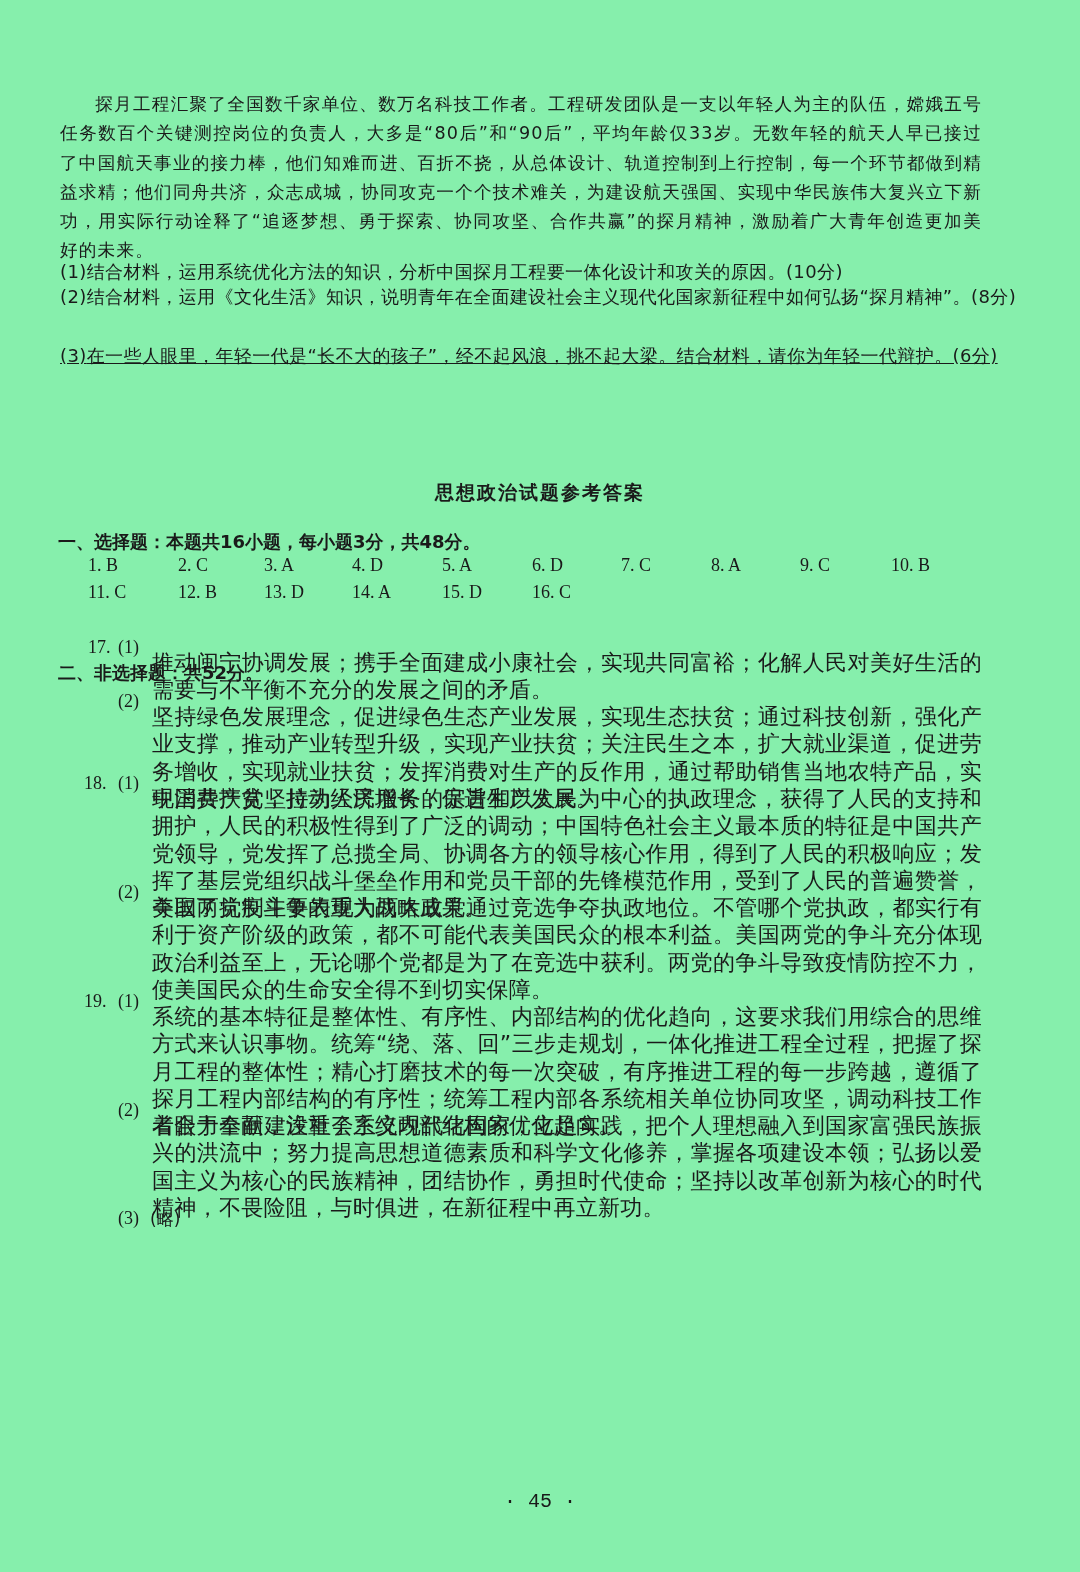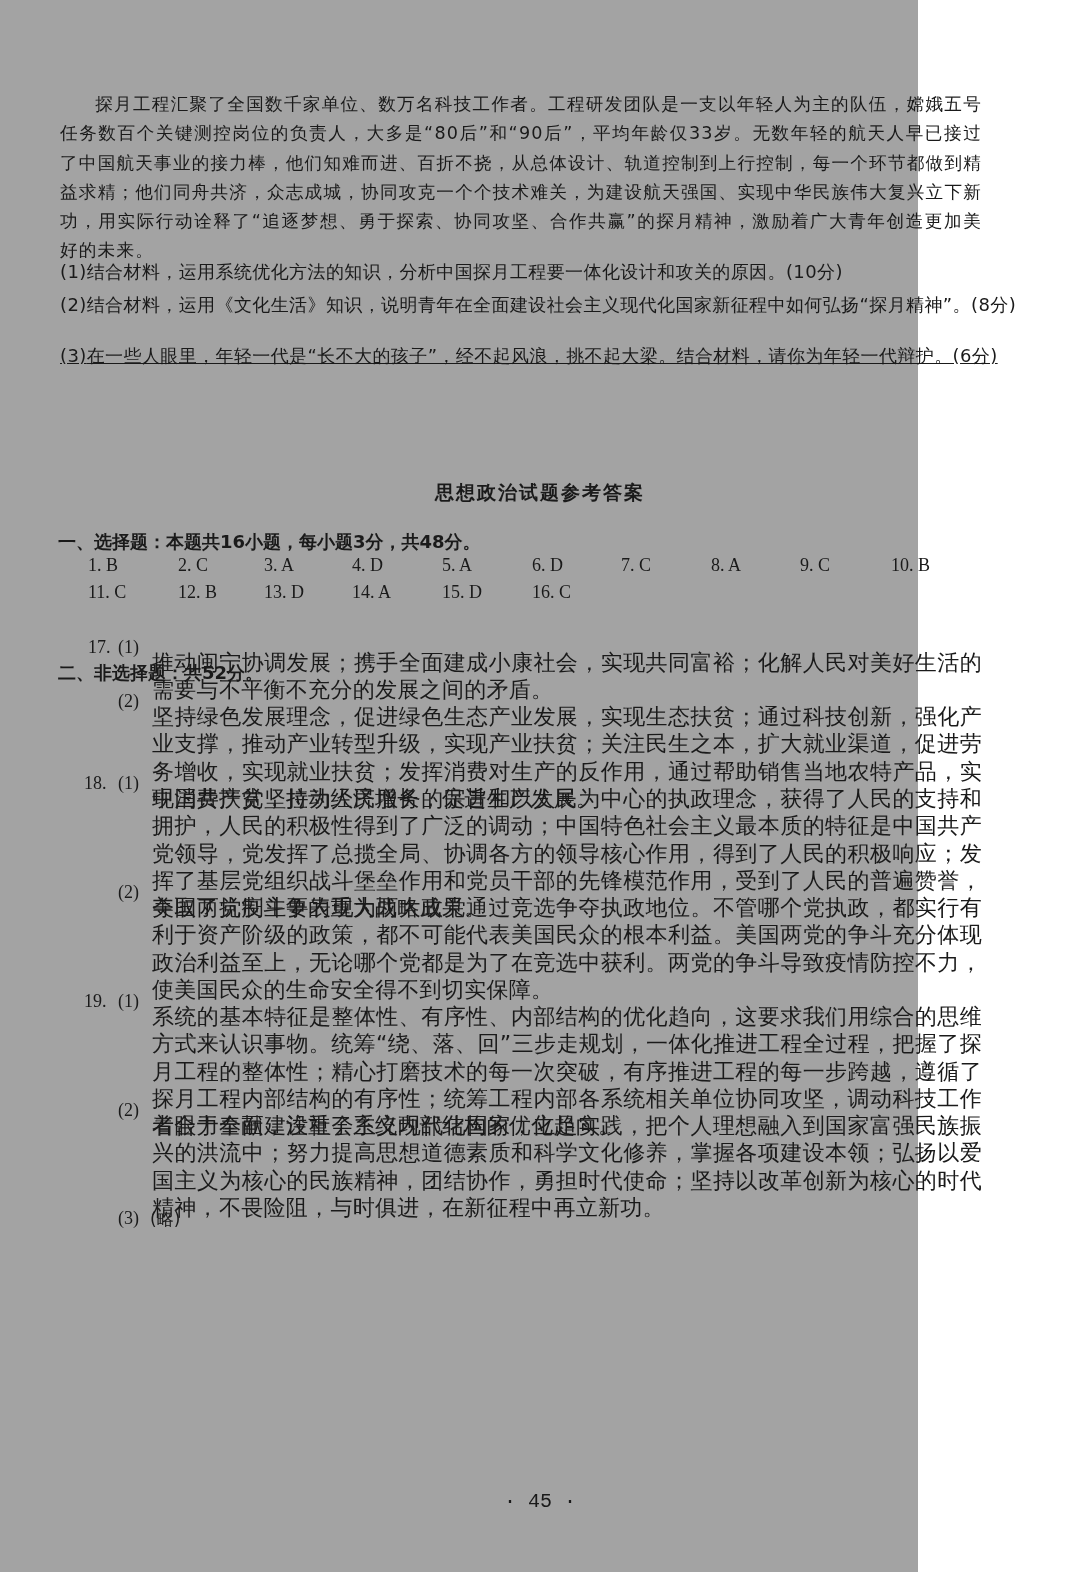--- a/index.html
+++ b/index.html
@@ -1,21 +1,21 @@
 <!DOCTYPE html>
 <html><head>
 <meta charset="utf-8">
 <style>
   html, body { margin: 0; padding: 0; background: #ffffff; }
   body {
     width: 1080px; height: 1572px; position: relative; overflow: hidden;
     font-family: "DejaVu Serif", "Liberation Serif", serif;
     color: #1a1a1a;
   }
-  .page { position: absolute; left: 0; top: 0; width: 918px; height: 1572px; background: #a3a3a3; }
+  .page { position: absolute; left: 0; top: 0; width: 1080px; height: 1572px; background: #86efac; }
   .para {
     position: absolute; left: 60px; width: 922px;
     font-size: 18.4px; line-height: 29.3px; text-align: justify;
     letter-spacing: 0.6px;
   }
   .intro { top: 90px; text-indent: 2em; font-family: "DejaVu Sans", "Liberation Sans", sans-serif; font-size: 17.6px; letter-spacing: 1.2px; }
   .q { position: absolute; left: 60px; width: 922px; font-family: "DejaVu Sans", "Liberation Sans", sans-serif;
        font-size: 18px; line-height: 27px; letter-spacing: 0.4px; }
   .hang { padding-left: 58px; text-indent: -58px; }
   .req { position: absolute; left: 118px; font-family: "DejaVu Sans", "Liberation Sans", sans-serif; font-size: 18px; line-height: 28px; }
@@ -39,21 +39,21 @@
 </head>
 <body>
 
 <div class="page">
 
   <div class="para intro">探月工程汇聚了全国数千家单位、数万名科技工作者。工程研发团队是一支以年轻人为主的队伍，嫦娥五号任务数百个关键测控岗位的负责人，大多是“80后”和“90后”，平均年龄仅33岁。无数年轻的航天人早已接过了中国航天事业的接力棒，他们知难而进、百折不挠，从总体设计、轨道控制到上行控制，每一个环节都做到精益求精；他们同舟共济，众志成城，协同攻克一个个技术难关，为建设航天强国、实现中华民族伟大复兴立下新功，用实际行动诠释了“追逐梦想、勇于探索、协同攻坚、合作共赢”的探月精神，激励着广大青年创造更加美好的未来。</div>
 
   <div class="q hang" style="top:258px;">
     <span>(1)</span><span>结合材料，运用系统优化方法的知识，分析中国探月工程要一体化设计和攻关的原因。(10分)</span>
   </div>
-  <div class="q" style="top:291px; padding-left:58px; text-indent:-58px;">
+  <div class="q" style="top:283px; padding-left:58px; text-indent:-58px;">
     <span>(2)</span><span>结合材料，运用《文化生活》知识，说明青年在全面建设社会主义现代化国家新征程中如何弘扬“探月精神”。(8分)</span>
   </div>
   <div class="q" style="top:342px; padding-left:58px; text-indent:-58px;text-decoration:underline;">
     <span>(3)</span><span>在一些人眼里，年轻一代是“长不大的孩子”，经不起风浪，挑不起大梁。结合材料，请你为年轻一代辩护。(6分)</span>
   </div>
 
 
   <div class="title">思想政治试题参考答案</div>
 
   <div class="section" style="top:530px;">一、选择题：本题共16小题，每小题3分，共48分。</div>

